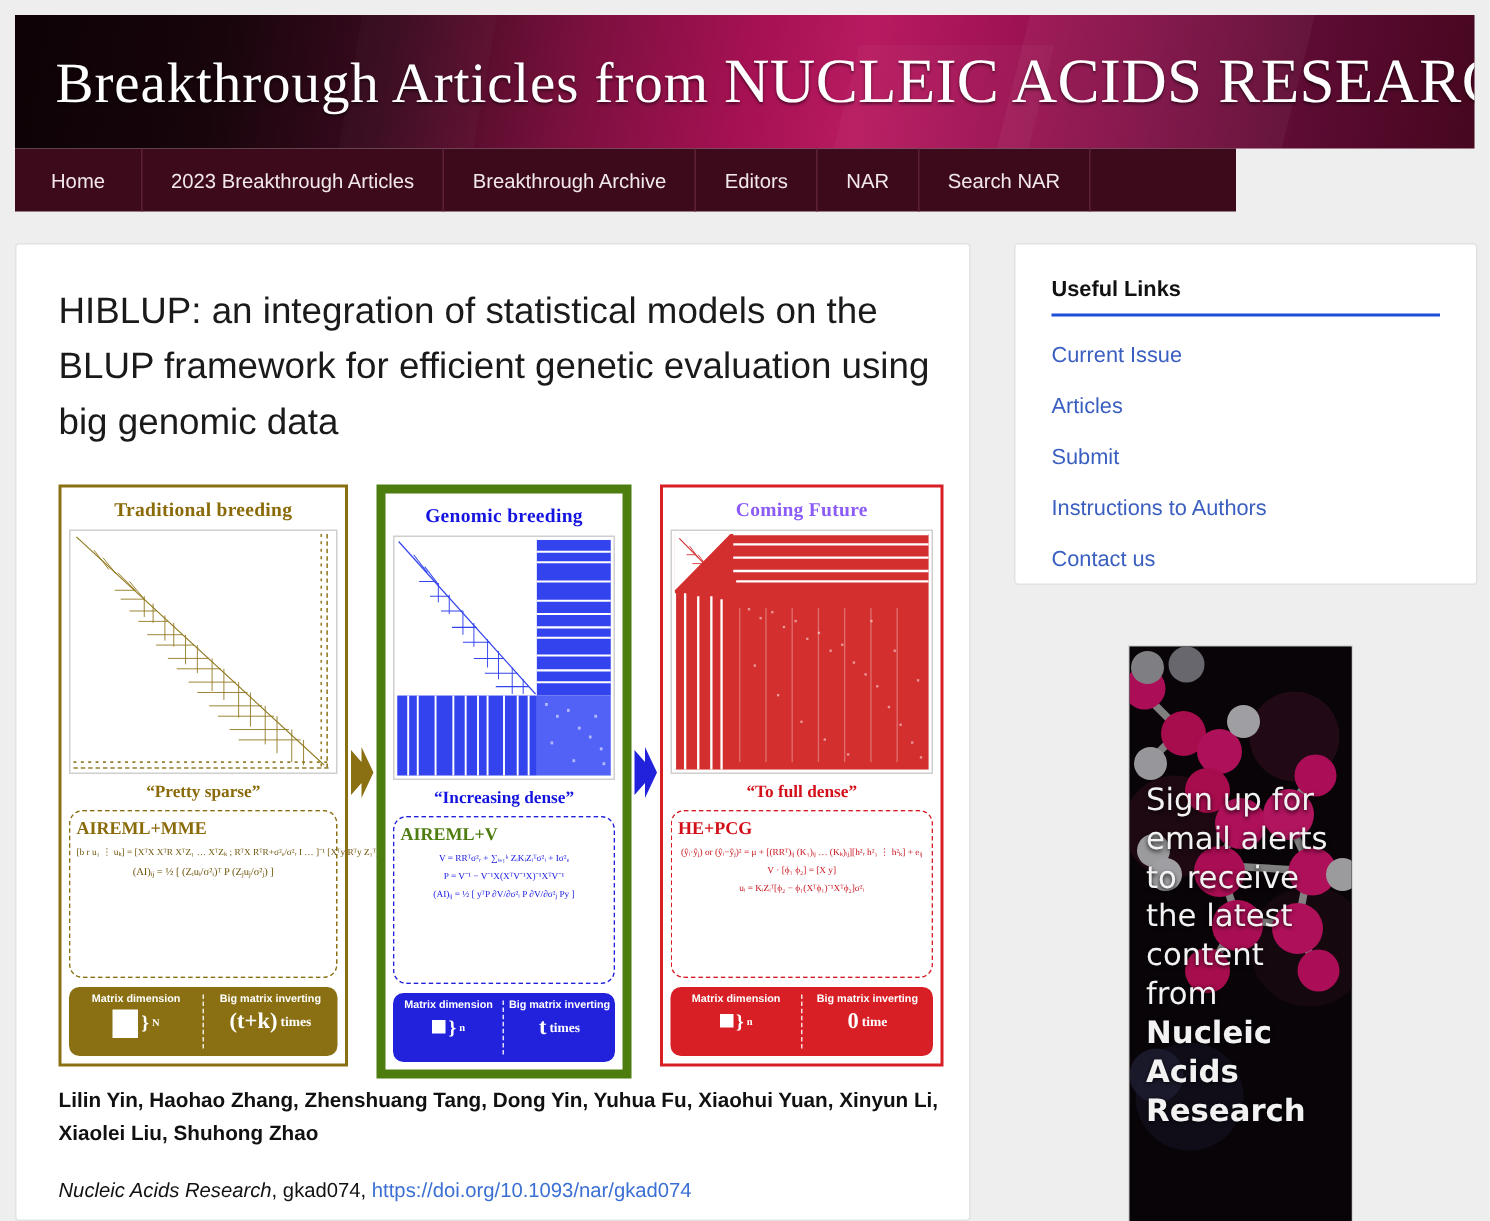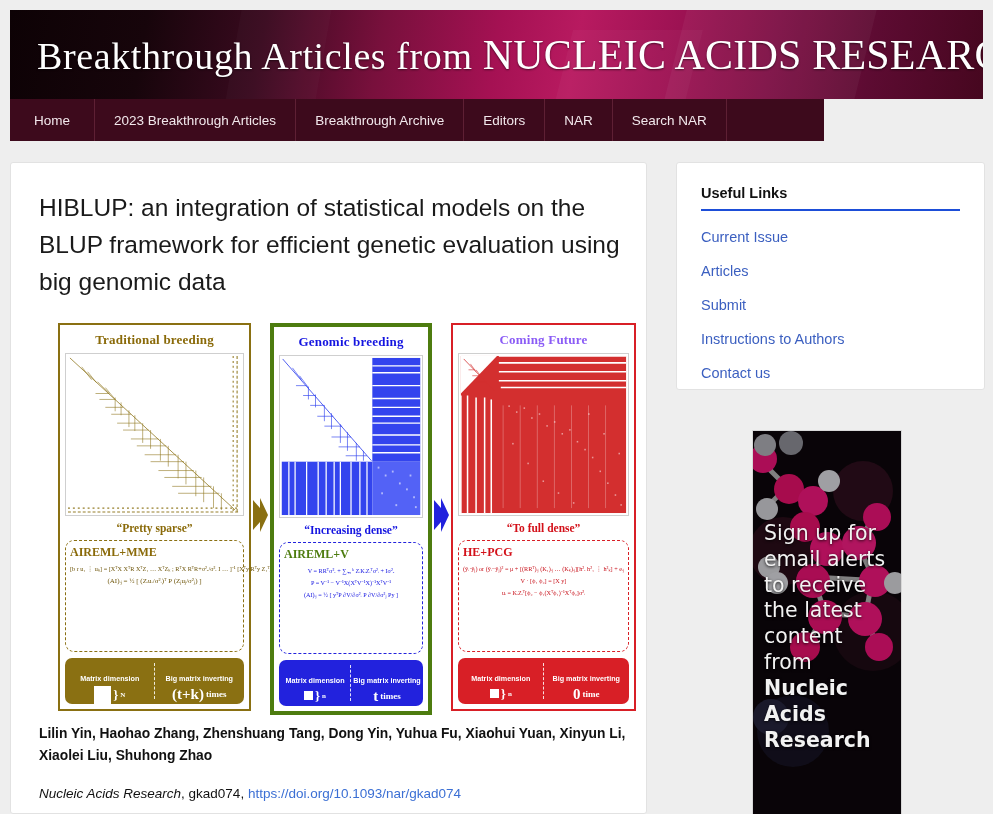--- a/index.html
+++ b/index.html
@@ -102,22 +102,22 @@
     width: 597px; height: 384px;
     display: flex;
     align-items: flex-start;
   }
   .panel {
     position: relative;
     background: #ffffff;
     padding: 4px 5px 5px 5px;
     display: flex; flex-direction: column;
   }
-  .panel.p1 { width: 193px; border: 2px solid #8a7012; margin-left: 19px; }
-  .panel.p2 { width: 170px; border: 4px solid #4d7c0f; }
+  .panel.p1 { width: 193px; border: 2px solid #8a7012; }
+  .panel.p2 { width: 170px; border: 6px solid #4d7c0f; }
   .panel.p3 { width: 189px; border: 2px solid #d81f26; }
 
   .panel-head {
     text-align: center;
     font-family: "Liberation Serif", serif;
     font-weight: bold;
     font-size: 13px;
     padding: 3px 0 5px 0;
     letter-spacing: 0.2px;
   }
@@ -185,21 +185,21 @@
     color: #ffffff;
     position: relative;
   }
   .p1 .bottom-box { background: #8a7012; }
   .p2 .bottom-box { background: #2222dd; }
   .p3 .bottom-box { background: #d81f26; }
   .bb-half {
     flex: 1;
     display: flex; flex-direction: column;
     align-items: center; justify-content: flex-start;
-    padding-top: 16px;
+    padding-top: 3px;
     position: relative;
   }
   .bb-half.left::after {
     content: ""; position: absolute; right: 0; top: 5px;
     height: 36px; border-right: 1px dashed rgba(255,255,255,0.85);
   }
   .bb-label {
     font-size: 7.2px; font-weight: bold;
     font-family: "Liberation Sans", sans-serif;
     white-space: nowrap;

